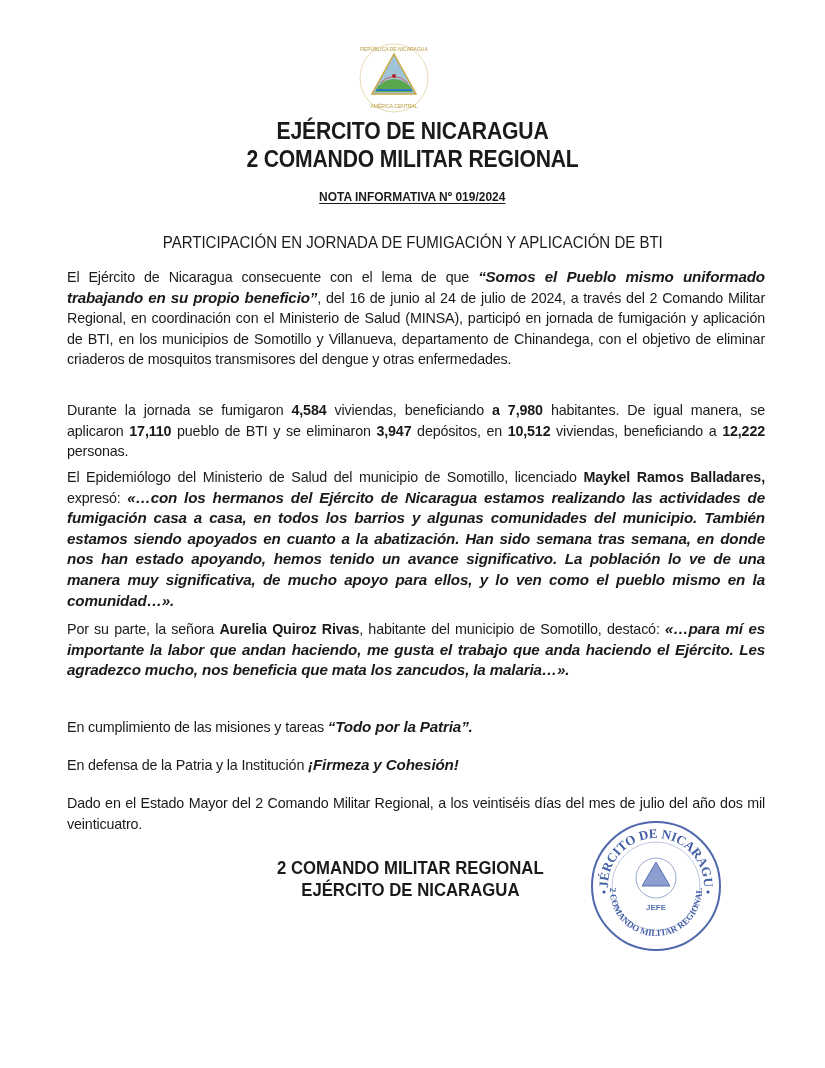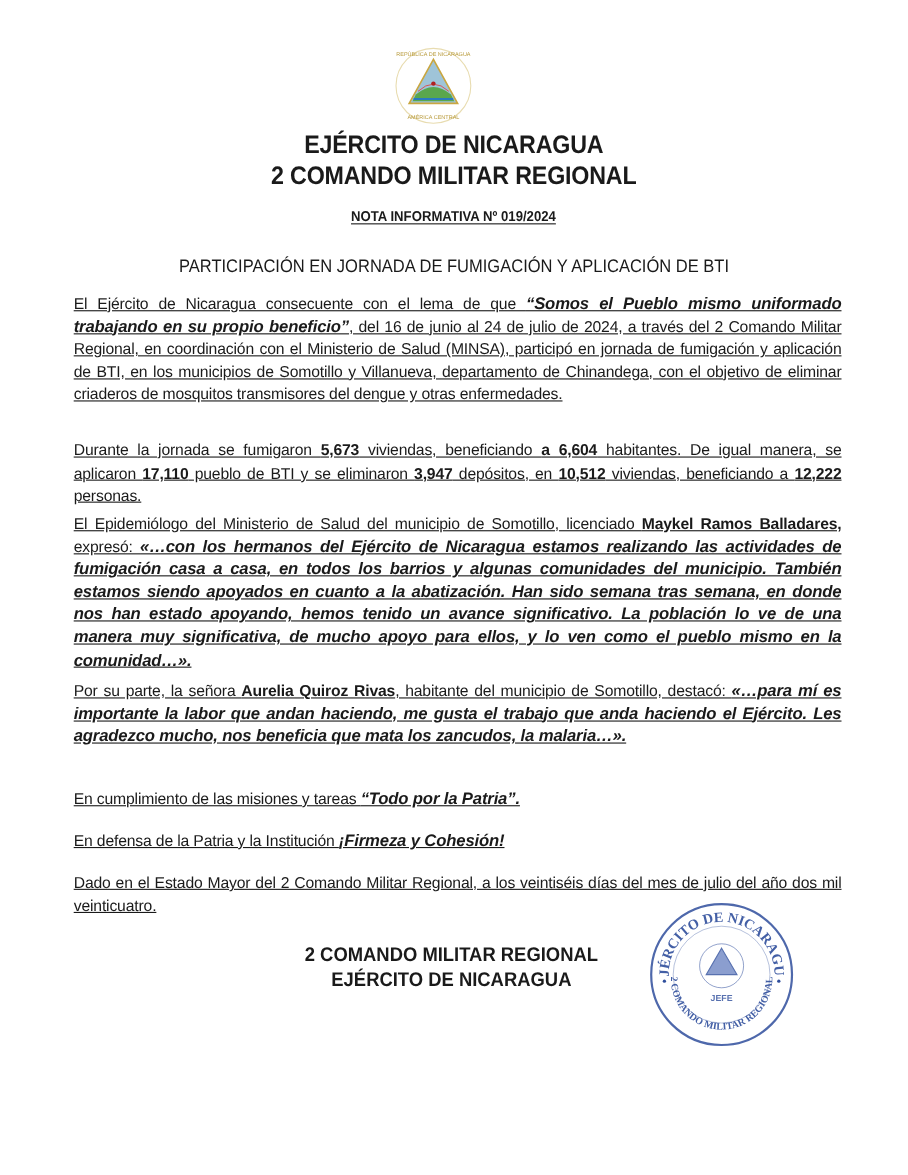--- a/index.html
+++ b/index.html
@@ -16,21 +16,21 @@
 
   .nota { position: absolute; left: 0; width: 825px; top: 189px; text-align: center;
           font-weight: bold; font-size: 13px; }
   .nota span { text-decoration: underline; text-underline-offset: 2px; display: inline-block; transform: scaleX(0.92); }
 
   .subject { position: absolute; left: 0; width: 825px; top: 233px; text-align: center;
              font-weight: normal; font-size: 16.5px; }
   .subject span { display: inline-block; transform: scaleX(0.91); }
 
   .para { position: absolute; left: 67px; width: 698px; font-size: 14.3px; line-height: 20.6px;
-          text-align: justify; letter-spacing: -0.15px; text-decoration: underline; }
+          text-align: justify; letter-spacing: -0.15px; }
   .para b { font-weight: bold; }
   .para .q { font-weight: bold; font-style: italic; font-size: 15.2px; }
 
   #p1 { top: 267px; }
   #p2 { top: 400px; }
   #p3 { top: 467px; }
   #p4 { top: 619px; }
   #p5 { top: 717px; }
   #p6 { top: 755px; }
   #p7 { top: 793px; }
@@ -65,21 +65,21 @@
 
   <div class="nota"><span>NOTA INFORMATIVA Nº 019/2024</span></div>
 
   <div class="subject"><span>PARTICIPACIÓN EN JORNADA DE FUMIGACIÓN Y APLICACIÓN DE BTI</span></div>
 
   <div id="p1" class="para">
     <span>El Ejército de Nicaragua consecuente con el lema de que </span><span class="q">“Somos el Pueblo mismo uniformado trabajando en su propio beneficio”</span><span>, del 16 de junio al 24 de julio de 2024, a través del 2 Comando Militar Regional, en coordinación con el Ministerio de Salud (MINSA), participó en jornada de fumigación y aplicación de BTI, en los municipios de Somotillo y Villanueva, departamento de Chinandega, con el objetivo de eliminar criaderos de mosquitos transmisores del dengue y otras enfermedades.</span>
   </div>
 
   <div id="p2" class="para">
-    <span>Durante la jornada se fumigaron </span><b>5,673</b><span> viviendas, beneficiando </span><b>a 6,604</b><span> habitantes. De igual manera, se aplicaron </span><b>17,110</b><span> pueblo de BTI y se eliminaron </span><b>3,947</b><span> depósitos, en </span><b>10,512</b><span> viviendas, beneficiando a </span><b>12,222</b><span> personas.</span>
+    <span>Durante la jornada se fumigaron </span><b>4,584</b><span> viviendas, beneficiando </span><b>a 7,980</b><span> habitantes. De igual manera, se aplicaron </span><b>17,110</b><span> pueblo de BTI y se eliminaron </span><b>3,947</b><span> depósitos, en </span><b>10,512</b><span> viviendas, beneficiando a </span><b>12,222</b><span> personas.</span>
   </div>
 
   <div id="p3" class="para">
     <span>El Epidemiólogo del Ministerio de Salud del municipio de Somotillo, licenciado </span><b>Maykel Ramos Balladares,</b><span> expresó: </span><span class="q">«…con los hermanos del Ejército de Nicaragua estamos realizando las actividades de fumigación casa a casa, en todos los barrios y algunas comunidades del municipio. También estamos siendo apoyados en cuanto a la abatización. Han sido semana tras semana, en donde nos han estado apoyando, hemos tenido un avance significativo. La población lo ve de una manera muy significativa, de mucho apoyo para ellos, y lo ven como el pueblo mismo en la comunidad…».</span>
   </div>
 
   <div id="p4" class="para">
     <span>Por su parte, la señora </span><b>Aurelia Quiroz Rivas</b><span>, habitante del municipio de Somotillo, destacó: </span><span class="q">«…para mí es importante la labor que andan haciendo, me gusta el trabajo que anda haciendo el Ejército. Les agradezco mucho, nos beneficia que mata los zancudos, la malaria…».</span>
   </div>
 

